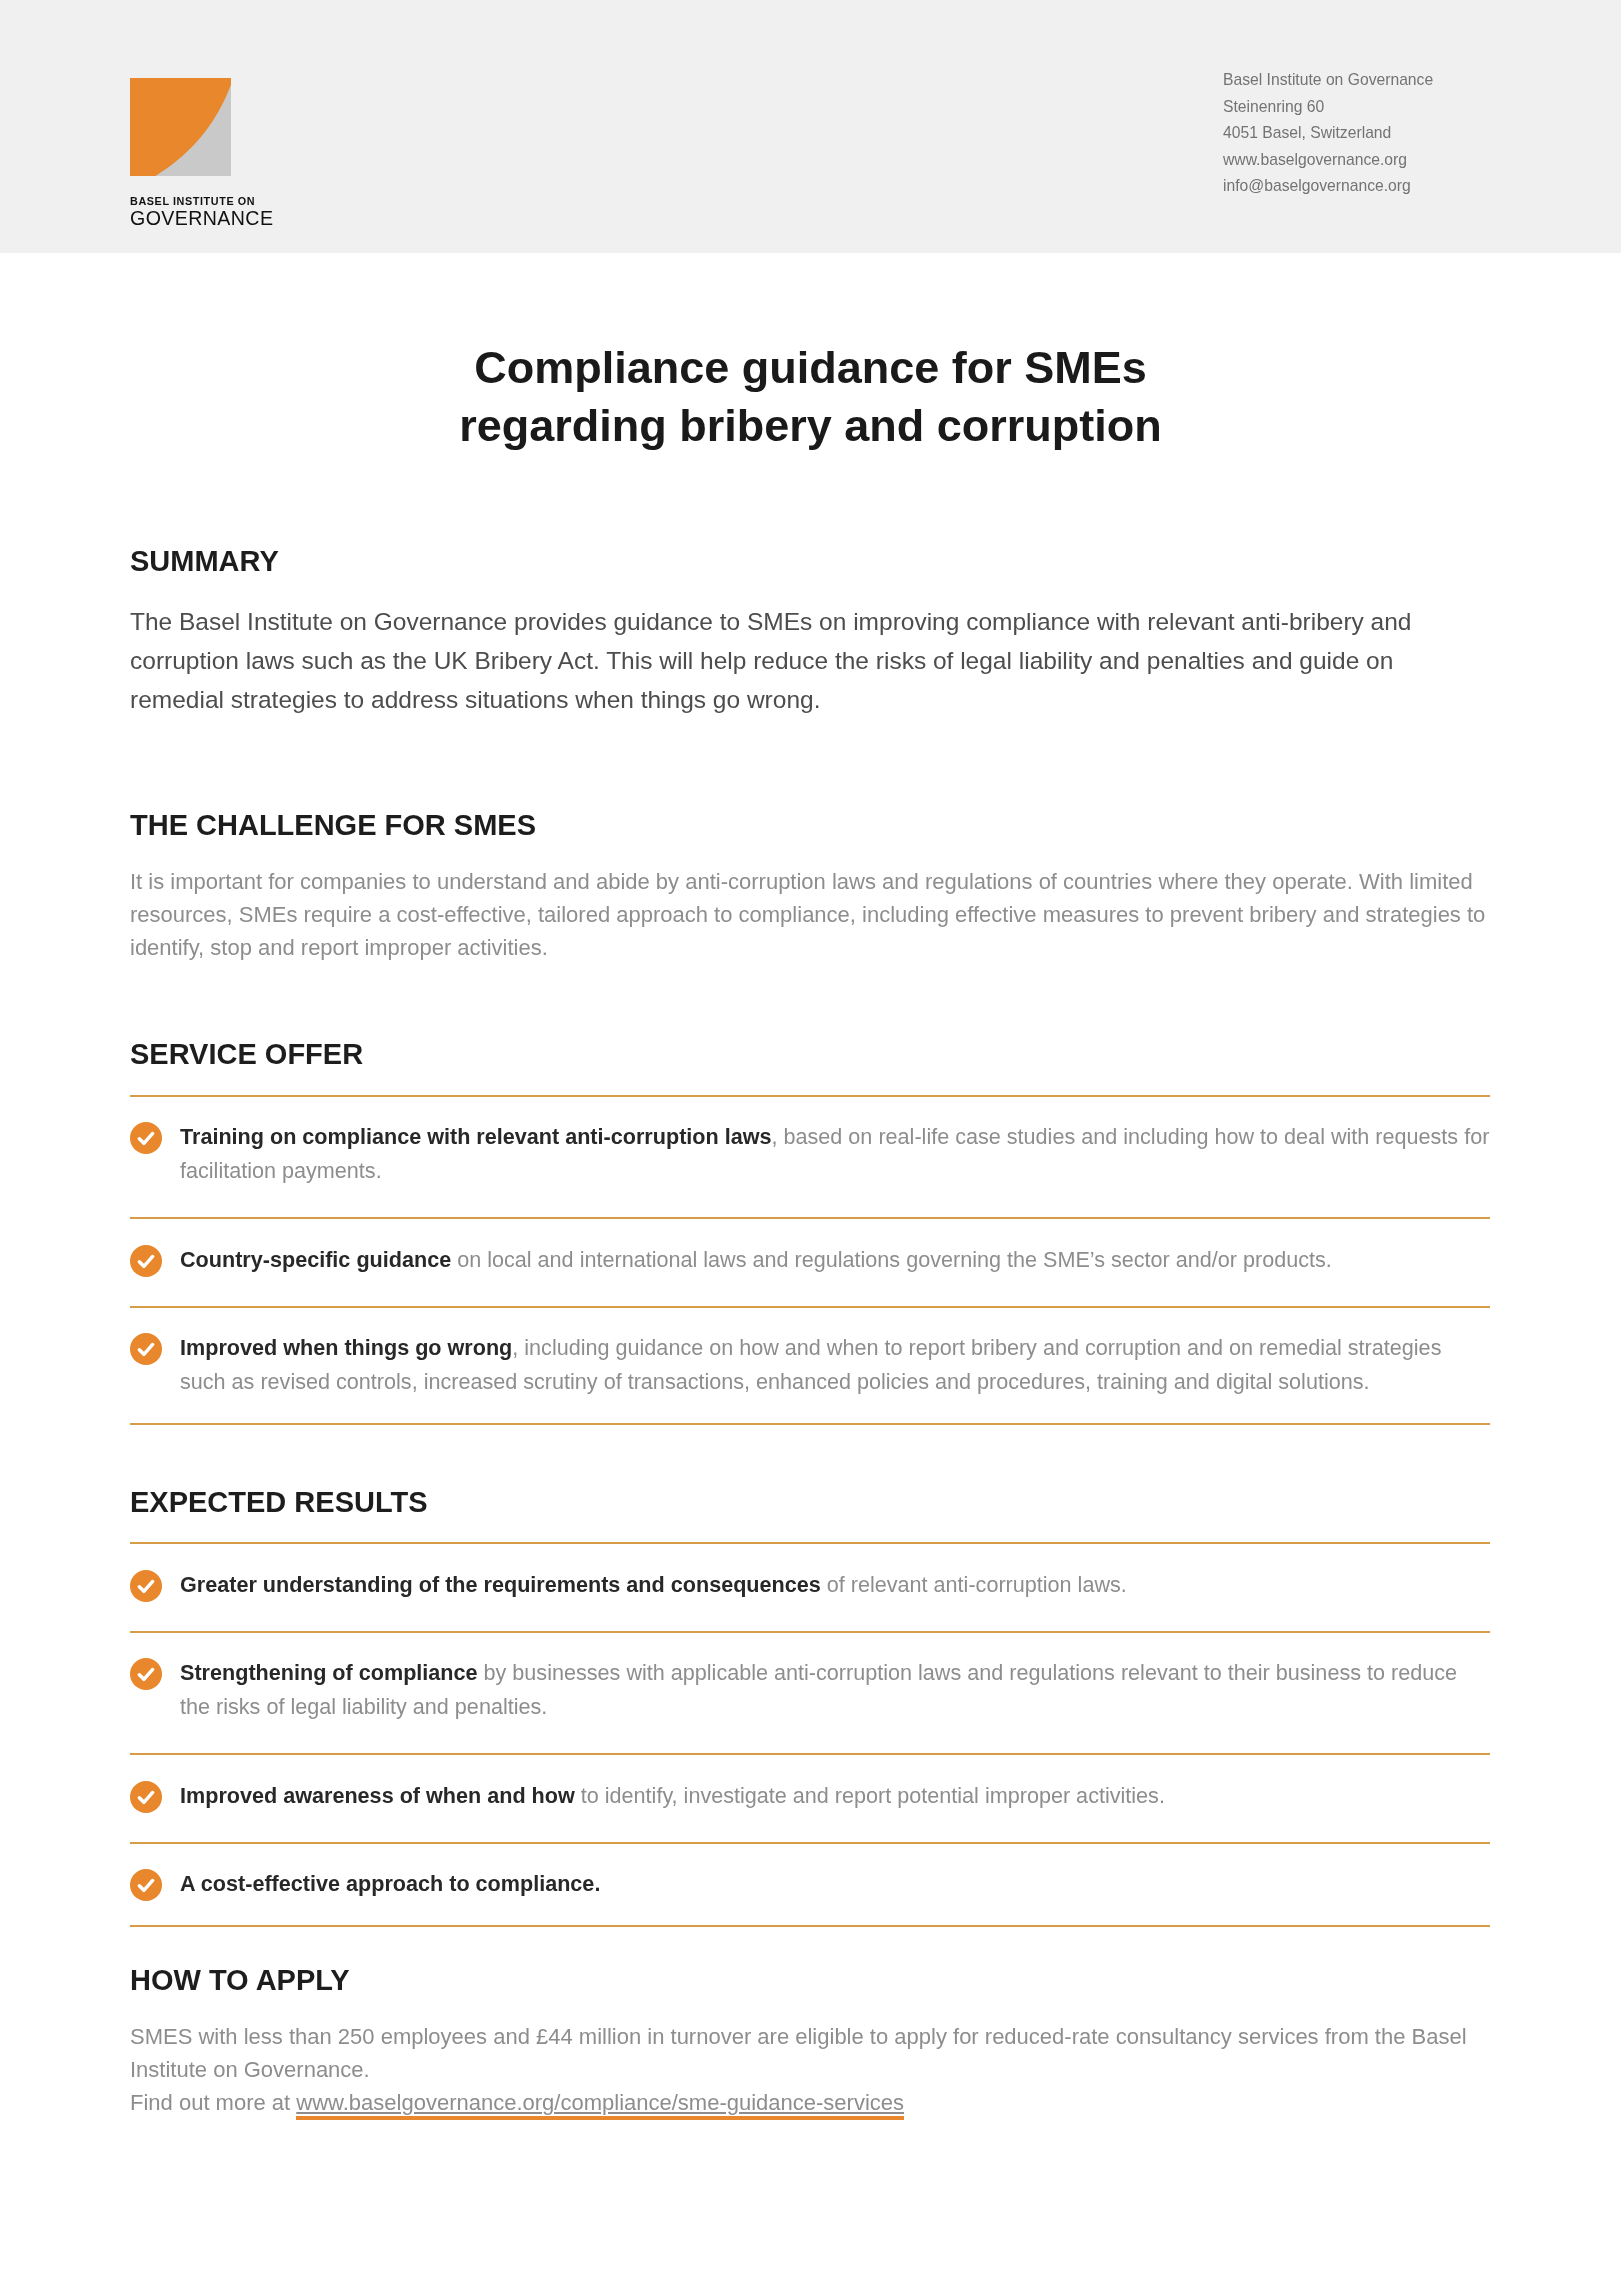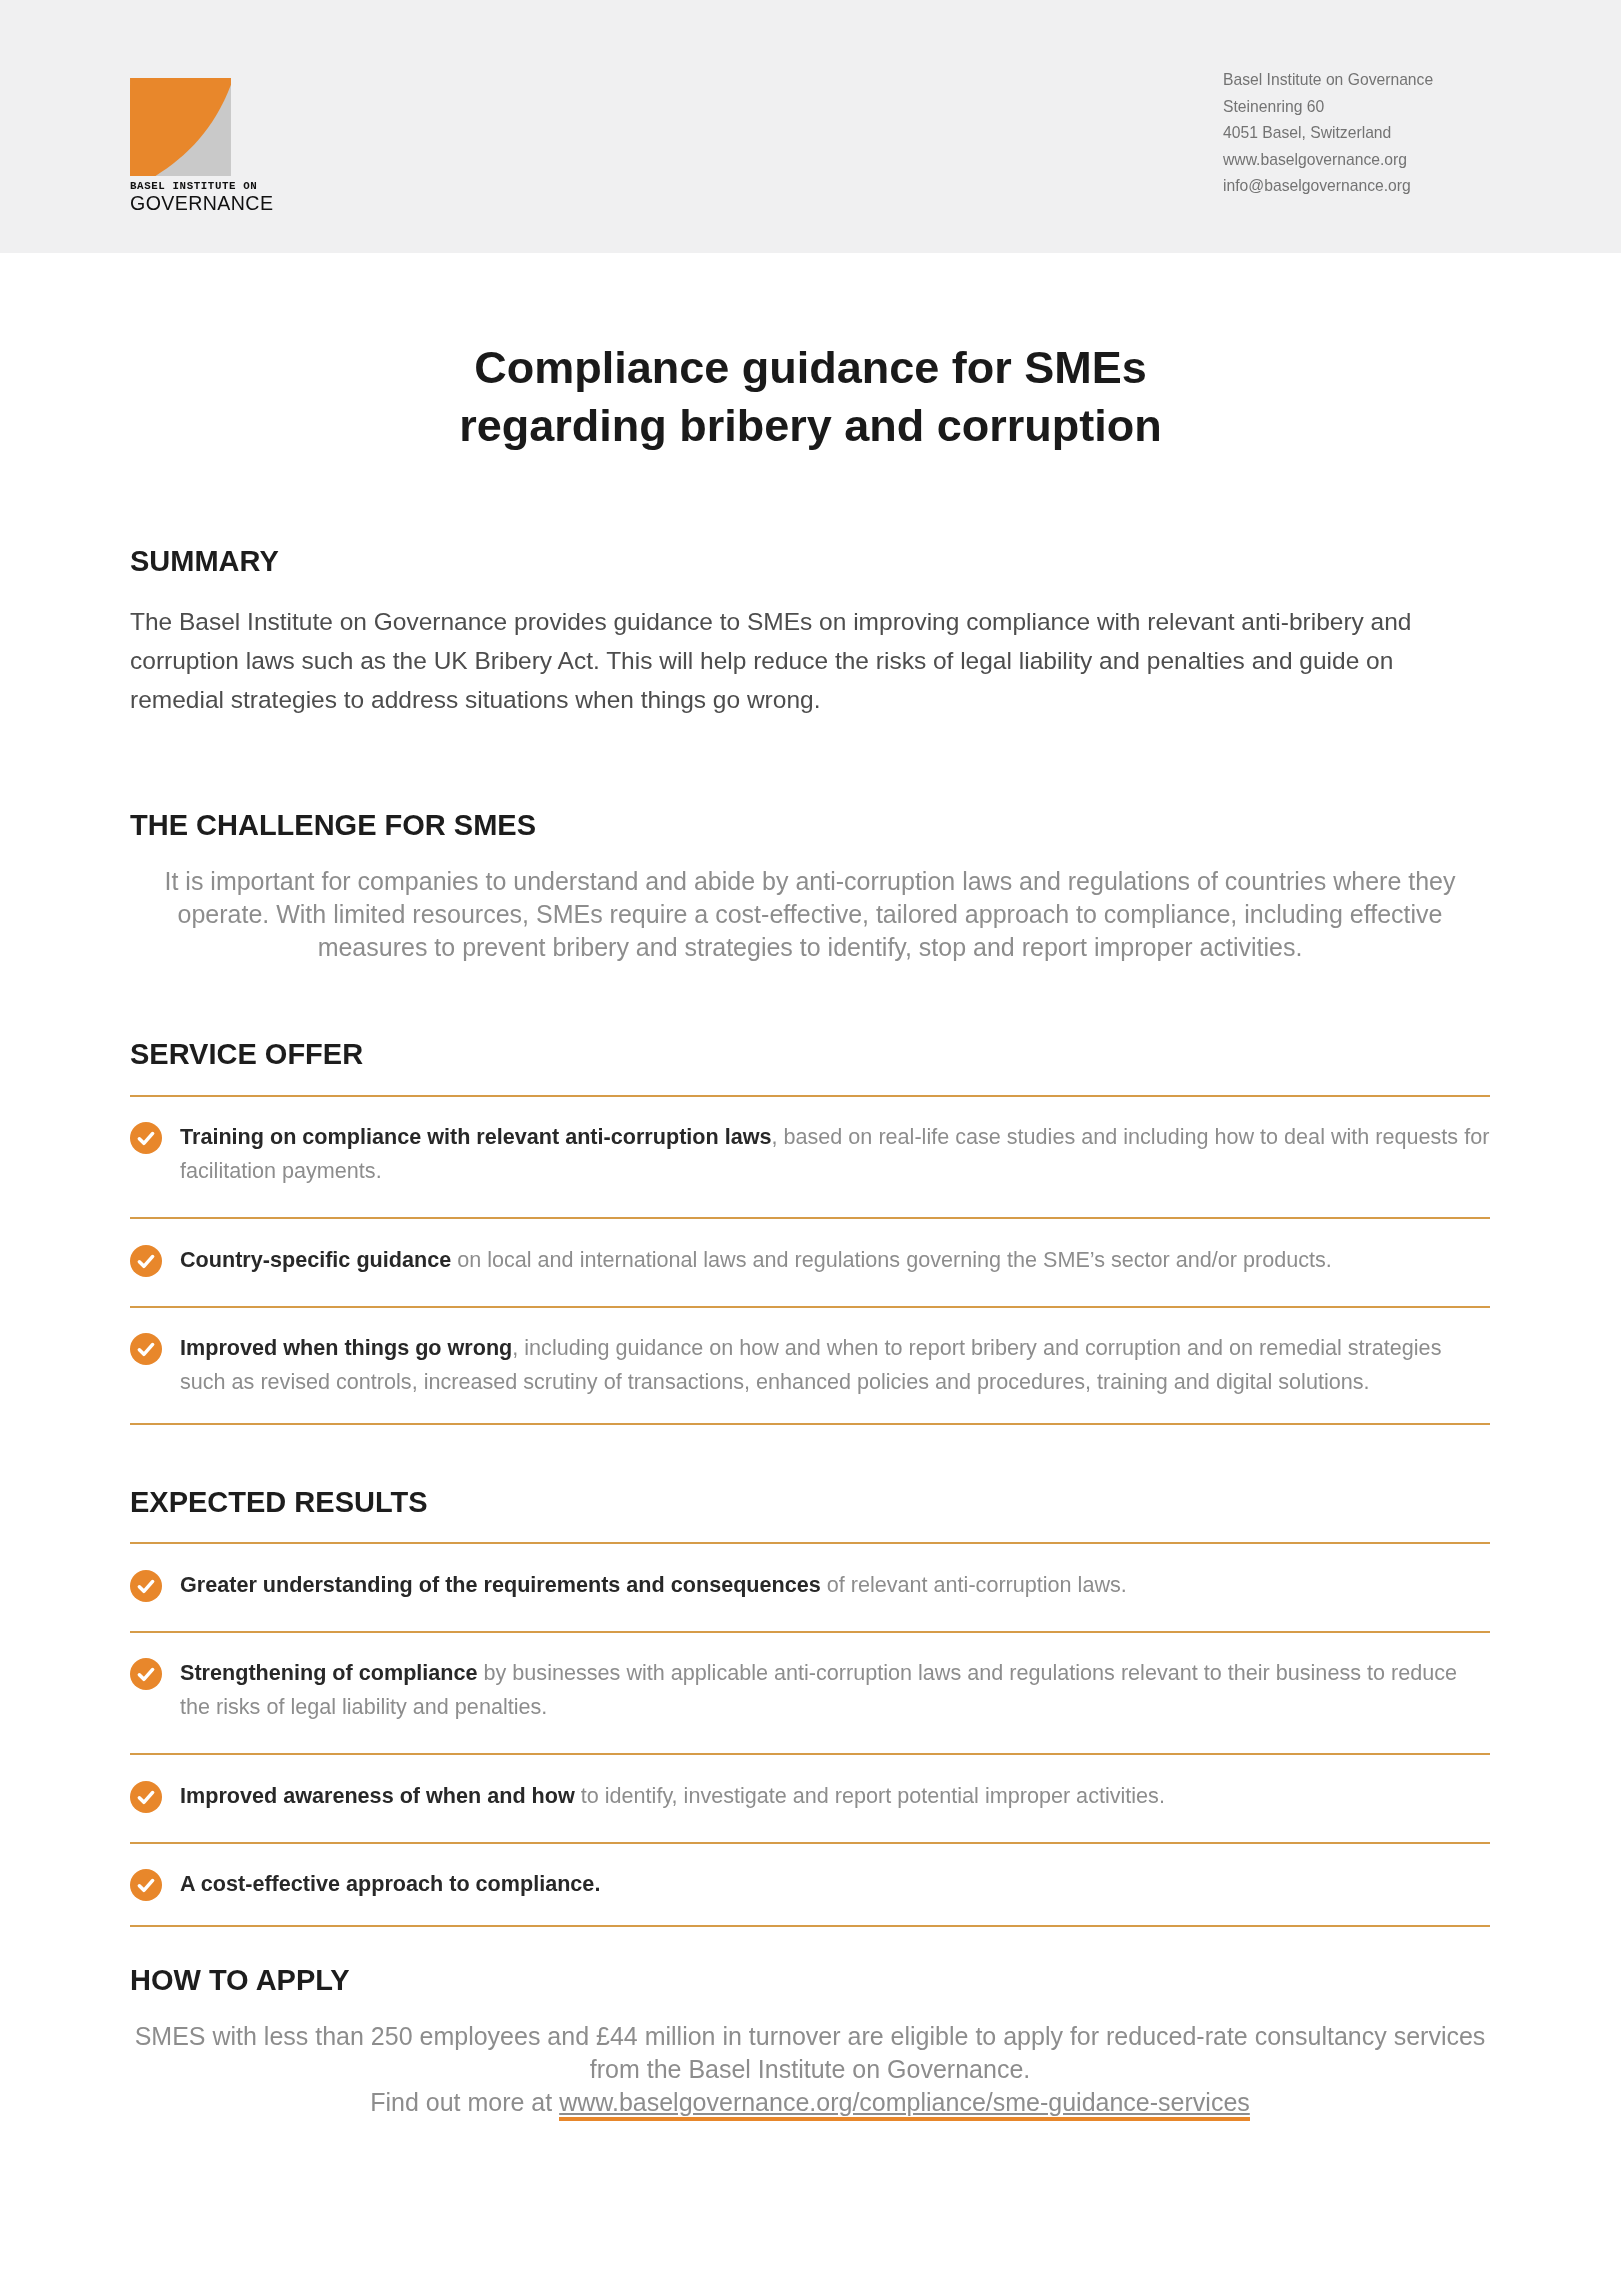--- a/index.html
+++ b/index.html
@@ -13,38 +13,38 @@
     --logo-gray:#C9C9C9;
   }
   *{box-sizing:border-box;margin:0;padding:0;}
   body{background:#fff;font-family:"Liberation Sans",sans-serif;}
   .page{position:relative;width:1621px;height:2293px;background:#fff;overflow:hidden;}
 
   
   .header{position:relative;width:100%;height:253px;background:var(--header-bg);}
   .logo{position:absolute;left:130px;top:78px;width:255px;}
   .logo-mark{display:block;width:101px;height:98px;}
-  .logo-line1{margin-top:4px;font-size:10.8px;font-weight:700;letter-spacing:0.6px;color:#111;font-family:Liberation Mono, monospace;}
+  .logo-line1{margin-top:19px;font-size:10.8px;font-weight:700;letter-spacing:0.6px;color:#111;}
   .logo-line2{font-size:19.6px;font-weight:400;letter-spacing:0.4px;color:#111;}
   .contact{position:absolute;left:1223px;top:67px;font-size:15.7px;line-height:26.5px;color:var(--contact);}
 
   
   .title{margin:86px auto 0;text-align:center;font-size:45px;line-height:58px;font-weight:700;color:#1a1a1a;}
 
   
   .content{padding:0 131px 0 130px;}
   h2{font-size:29px;line-height:33px;font-weight:700;color:var(--heading);margin:0 0 23.5px;}
   .sec-summary{margin-top:90px;}
   .sec-challenge{margin-top:90px;}
   .sec-service{margin-top:74px;}
   .sec-results{margin-top:61px;}
   .sec-apply{margin-top:37px;}
 
   .lead{font-size:24.5px;line-height:39px;color:var(--body-dark);}
-  .body-text{font-size:25px;line-height:33px;color:var(--body-gray);text-align:center;}
+  .body-text{font-size:22px;line-height:33px;color:var(--body-gray);}
 
   .rule{border:none;border-top:2px solid var(--divider);margin:0;}
   .bullet{display:flex;align-items:flex-start;gap:18px;margin:23.5px 0 29px;}
   .bullet:last-of-type{margin-bottom:23.5px;}
   .check{flex:0 0 auto;width:32px;height:32px;color:var(--accent);margin-top:2px;}
   .check svg{display:block;width:32px;height:32px;}
   .bullet-text{font-size:21.6px;line-height:34px;color:var(--body-gray);}
   .bullet-text strong{color:#282828;font-weight:700;}
 
   .apply-link{color:var(--body-gray);text-decoration:underline;border-bottom:4.9px solid var(--accent);padding-bottom:1px;}

